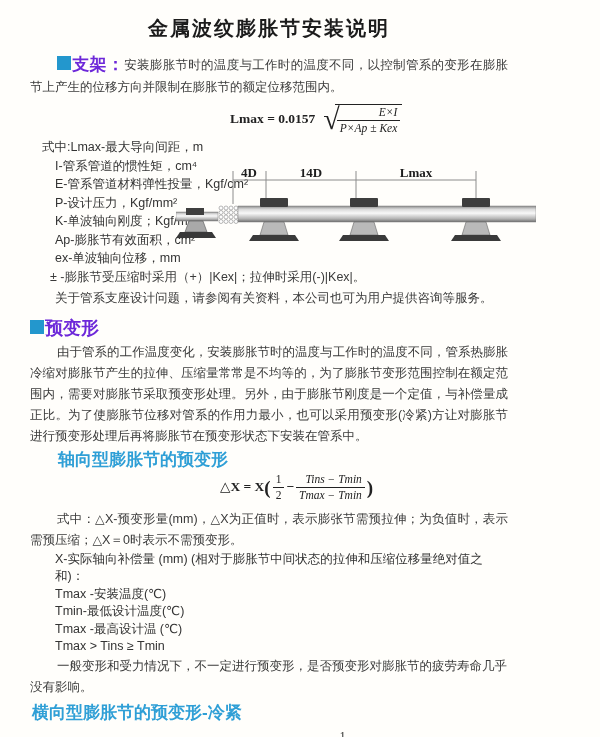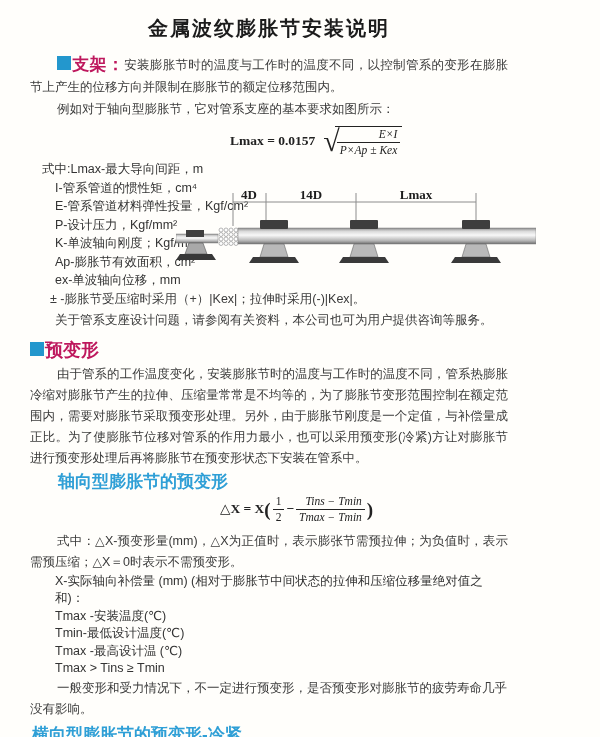--- a/index.html
+++ b/index.html
@@ -10,21 +10,21 @@
   .doc-title{font-size:20px;line-height:24px;font-weight:bold;color:#1c1c1c;
              text-align:center;margin:6px 0 14px;letter-spacing:2px;}
 
   p{margin:0;font-size:12.5px;color:#3a3a3a;}
   .lh22{line-height:22px;}
   .just{text-align:justify;}
   .ind{text-indent:27px;}
 
   .sq{display:inline-block;width:14px;height:14px;background:#2397CD;
       vertical-align:-1px;margin-right:1px;}
-  .sec-label{color:#be185d;font-size:17px;font-weight:bold;vertical-align:-1px;margin-right:0;}
+  .sec-label{color:#6d28d9;font-size:17px;font-weight:bold;vertical-align:-1px;margin-right:0;}
   .sec-head{margin:8px 0 2px;height:24px;}
   .sec-head .sec-label{font-size:18px;}
 
   .sub-head{color:#2f9fd6;font-size:17px;font-weight:bold;line-height:22px;}
   .sub-head.axial{margin:2px 0 2px 28px;}
   .sub-head.lateral{margin:4px 0 0 2px;}
 
   
   .formula{font-family:"Liberation Serif","DejaVu Serif",serif;color:#222;}
   .f-bold{font-weight:bold;font-size:13.5px;}
@@ -57,21 +57,20 @@
 </style>
 </head>
 <body>
 
 <div class="page">
 
   <h1 class="doc-title">金属波纹膨胀节安装说明</h1>
 
   <p class="lh22 just ind"><span class="sq"></span><span class="sec-label">支架：</span><span>安装膨胀节时的温度与工作时的温度不同，以控制管系的变形在膨胀节上产生的位移方向并限制在膨胀节的额定位移范围内。</span></p>
 
-  <p class="lh22 ind">例如对于轴向型膨胀节，它对管系支座的基本要求如图所示：</p>
 
   <div class="formula formula-lmax">
     <span class="f-bold">Lmax = 0.0157</span>
     <span class="sqrt-sym">√</span><span class="radicand"><span class="frac ital"><span class="fnum">E×I</span><span class="fden">P×Ap ± Kex</span></span></span>
   </div>
 
   <div class="vars-wrap">
     <div>
       <div class="var-line first">式中:Lmax-最大导向间距，m</div>
       <div class="var-line">I-管系管道的惯性矩，cm⁴</div>

